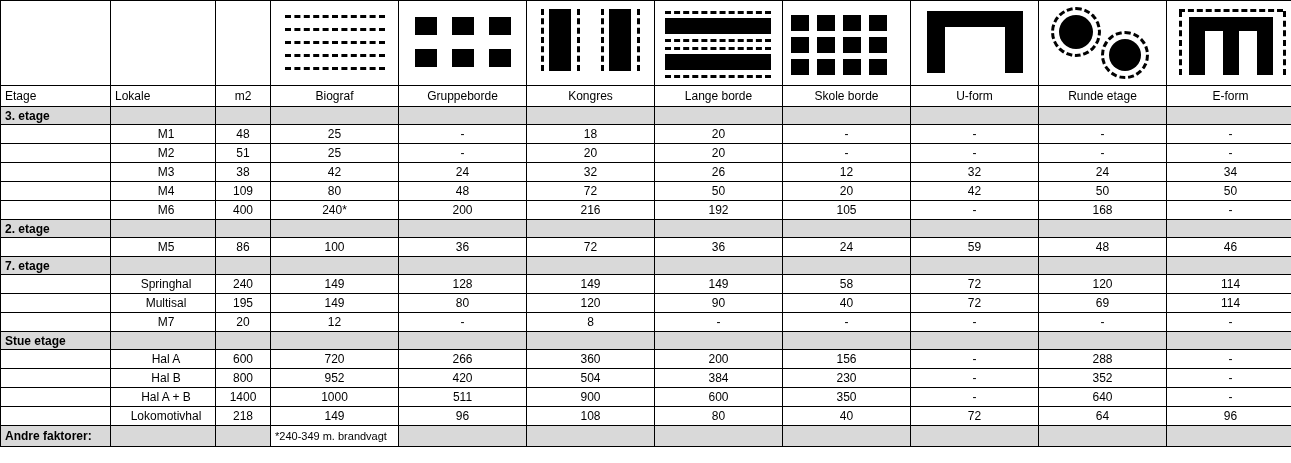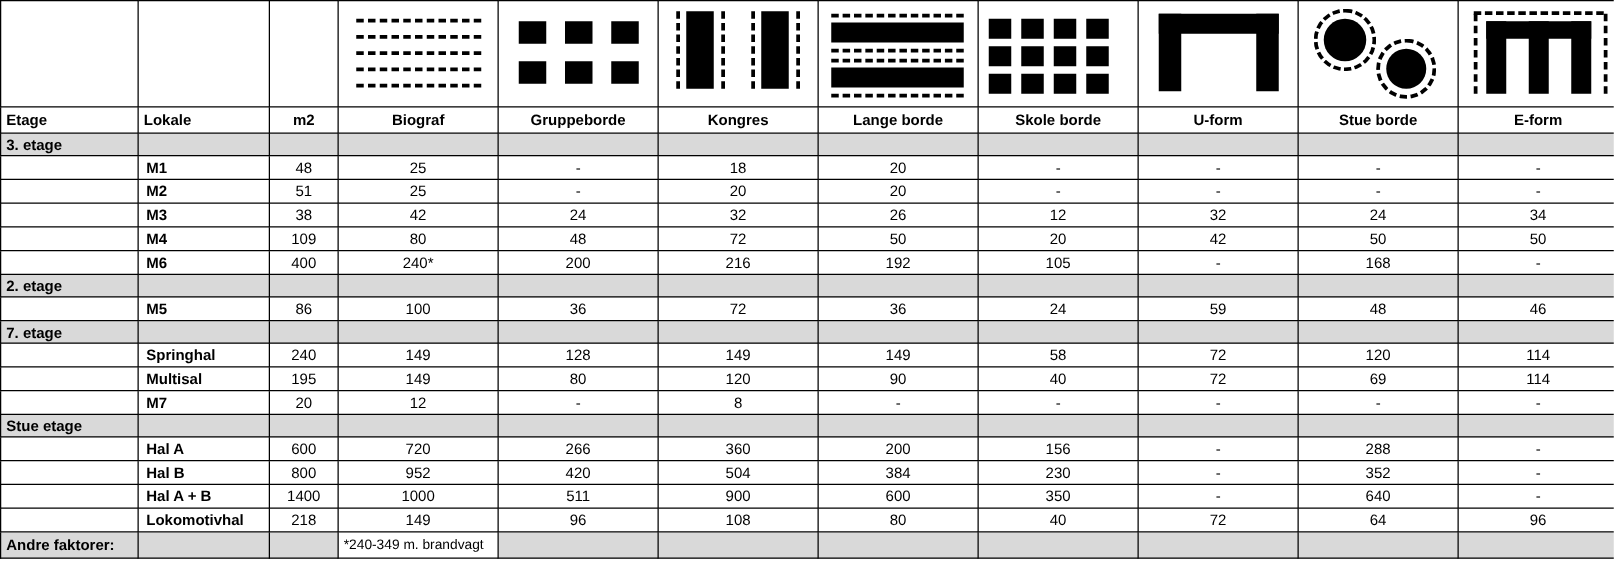--- a/index.html
+++ b/index.html
@@ -44,21 +44,21 @@
   .icon-box {
     width: 100%;
     height: 84px;
     position: relative;
     overflow: hidden;
   }
 
   
   tr.head-row td {
     height: 21px;
-    font-weight: bold;
+    font-weight: normal;
     text-align: center;
     padding: 1px 2px;
   }
   tr.head-row td.left {
     text-align: left;
     padding-left: 4px;
   }
 
   
   tr.section-row td {
@@ -69,23 +69,23 @@
   }
   tr.section-row td.blank { background: #d9d9d9; }
 
   
   tr.data-row td {
     height: 19px;
     text-align: center;
   }
   tr.data-row td.etage-cell { background: #ffffff; }
   tr.data-row td.lokale-cell {
-    text-align: left;
+    text-align: center;
     padding-left: 6px;
-    font-weight: bold;
+    font-weight: normal;
   }
 
   
   tr.footer-row td {
     height: 21px;
     background: #d9d9d9;
     font-weight: bold;
     padding-left: 4px;
   }
   tr.footer-row td.note {
@@ -236,21 +236,21 @@
   <tr class="head-row">
     <td class="left">Etage</td>
     <td class="left">Lokale</td>
     <td>m2</td>
     <td>Biograf</td>
     <td>Gruppeborde</td>
     <td>Kongres</td>
     <td>Lange borde</td>
     <td>Skole borde</td>
     <td>U-form</td>
-    <td>Stue borde</td>
+    <td>Runde etage</td>
     <td>E-form</td>
   </tr>
 
   <tr class="section-row">
     <td>3. etage</td>
     <td class="blank"></td>
     <td class="blank"></td>
     <td class="blank"></td>
     <td class="blank"></td>
     <td class="blank"></td>

